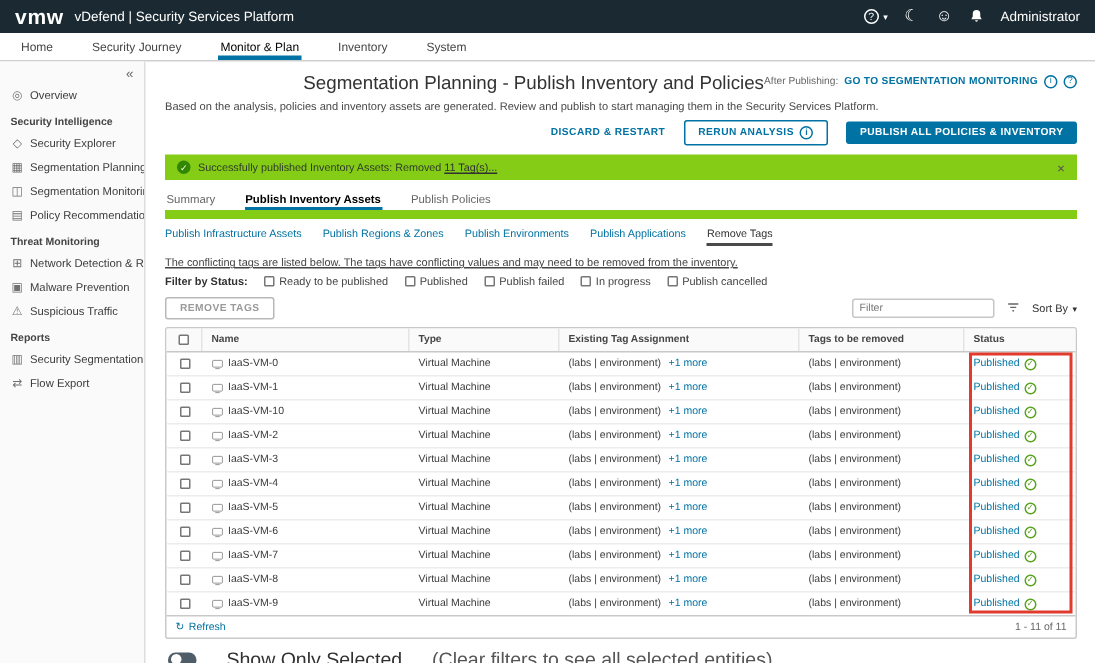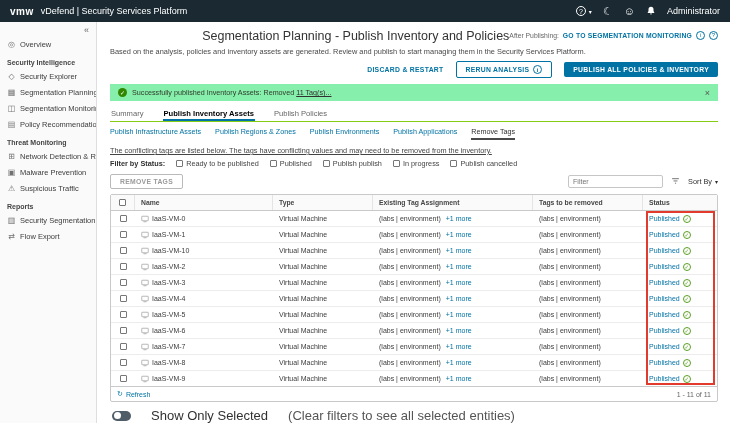--- a/index.html
+++ b/index.html
@@ -5,21 +5,21 @@
   * { box-sizing: border-box; }
   html,body { margin:0; padding:0; }
   body {
     width:730px; height:442px; overflow:hidden; background:#fff;
     font-family:"Liberation Sans", sans-serif; color:#313131;
   }
   a { text-decoration:none; cursor:pointer; }
 
   
   .topbar { height:22px; background:#1b2a32; display:flex; align-items:center; padding:0 10px; color:#fff; }
-  .logo { font-weight:bold; font-size:10px; letter-spacing:.5px; }
+  .logo { font-weight:bold; font-size:14px; letter-spacing:.5px; }
   .product { font-size:9px; margin-left:7px; font-weight:400; }
   .top-right { margin-left:auto; display:flex; align-items:center; gap:11px; }
   .ticon { font-size:11px; color:#fff; display:inline-flex; align-items:center; cursor:pointer; line-height:1; }
   .circle-q { width:10px; height:10px; border:1px solid #fff; border-radius:50%; font-size:7px; justify-content:center; }
   .caret-sm { font-size:6px; margin-left:-8px; color:#fff; }
   .user { font-size:9px; cursor:pointer; }
 
   
   .navbar { height:19px; background:#fff; border-bottom:1px solid #cfcfcf; display:flex; padding-left:12px; gap:22px; font-size:8px; }
   .nav-item { display:flex; align-items:center; color:#454545; padding:0 2px; cursor:pointer; }
@@ -41,26 +41,26 @@
   .after-pub { display:flex; align-items:center; gap:4px; font-size:6.8px; color:#666; white-space:nowrap; }
   .after-pub a { color:#0072a3; font-weight:bold; letter-spacing:.2px; }
   .info-circ { width:9px; height:9px; min-width:9px; border:1px solid #0072a3; color:#0072a3; border-radius:50%; font-size:6px; display:inline-flex; align-items:center; justify-content:center; cursor:pointer; }
   .page-desc { font-size:7.4px; color:#484848; margin:3px 0 5px; }
 
   .actions { display:flex; justify-content:flex-end; align-items:center; gap:12px; margin:2px 0 6px; }
   .btn-link { color:#0072a3; font-size:6.8px; font-weight:bold; letter-spacing:.3px; }
   .btn-outline { display:inline-flex; gap:4px; align-items:center; border:1px solid #0072a3; background:#fff; color:#0072a3; font-size:6.8px; font-weight:bold; padding:3px 9px; border-radius:2px; letter-spacing:.3px; font-family:inherit; cursor:pointer; }
   .btn-primary { border:0; background:#0072a3; color:#fff; font-size:6.8px; font-weight:bold; padding:4px 9px; border-radius:2px; letter-spacing:.3px; font-family:inherit; cursor:pointer; }
 
-  .banner { display:flex; align-items:center; gap:5px; background:#86efac; padding:3.5px 8px; font-size:7.2px; color:#2f3b2a; margin-bottom:4px; }
+  .banner { display:flex; align-items:center; gap:5px; background:#84cc16; padding:3.5px 8px; font-size:7.2px; color:#2f3b2a; margin-bottom:4px; }
   .check-circ { width:9px; height:9px; min-width:9px; border-radius:50%; background:#318700; color:#fff; font-size:6px; display:inline-flex; align-items:center; justify-content:center; }
   .banner-link { color:#313131; text-decoration:underline; }
   .banner-close { margin-left:auto; color:#555; font-size:9px; cursor:pointer; }
 
-  .tabs { display:flex; gap:18px; border-bottom:1px solid #84cc16; font-size:7.6px; margin-top:4px; }
+  .tabs { display:flex; gap:18px; border-bottom:6px solid #84cc16; font-size:7.6px; margin-top:4px; }
   .tab { padding:4px 1px 3px; color:#666; cursor:pointer; white-space:nowrap; }
   .tab.active { color:#000; font-weight:bold; box-shadow:inset 0 -2px 0 #0072a3; }
 
   .subtabs { display:flex; gap:14px; font-size:7.2px; margin-top:5px; }
   .subtab { color:#0072a3; padding-bottom:2px; white-space:nowrap;text-align:right; }
   .subtab.active { color:#313131; border-bottom:2px solid #4a4a4a; }
 
   .conflict-desc { font-size:7.3px; color:#444; margin:6px 0 4px;text-decoration:underline; }
 
   .filter-row { display:flex; align-items:center; gap:11px; font-size:7.3px; }
@@ -120,20 +120,27 @@
       <span class="ticon">☺</span>
       <span class="ticon">
         <svg width="10" height="10" viewBox="0 0 16 16">
             <path d="M8 1a4 4 0 0 0-4 4v3L2.5 11h11L12 8V5a4 4 0 0 0-4-4zM6.5 12a1.5 1.5 0 0 0 3 0z" fill="#fff"></path>
           </svg>
       </span>
       <span class="user">Administrator</span>
     </div>
   </header>
 
+  <nav class="navbar">
+    <span class="nav-item">Home</span>
+    <span class="nav-item">Security Journey</span>
+    <span class="nav-item active">Monitor &amp; Plan</span>
+    <span class="nav-item">Inventory</span>
+    <span class="nav-item">System</span>
+  </nav>
 
   <div class="bodywrap">
 
     <aside class="sidebar">
       <div class="collapse">«</div>
       <div class="side-item">
         <span class="sicon">◎</span>
         <span>Overview</span>
       </div>
       <div class="side-section">Security Intelligence</div>
@@ -230,21 +237,21 @@
         <label class="chk">
           <span class="cb"></span>
           <span>Ready to be published</span>
         </label>
         <label class="chk">
           <span class="cb"></span>
           <span>Published</span>
         </label>
         <label class="chk">
           <span class="cb"></span>
-          <span>Publish publish</span>
+          <span>Publish failed</span>
         </label>
         <label class="chk">
           <span class="cb"></span>
           <span>In progress</span>
         </label>
         <label class="chk">
           <span class="cb"></span>
           <span>Publish cancelled</span>
         </label>
       </div>

